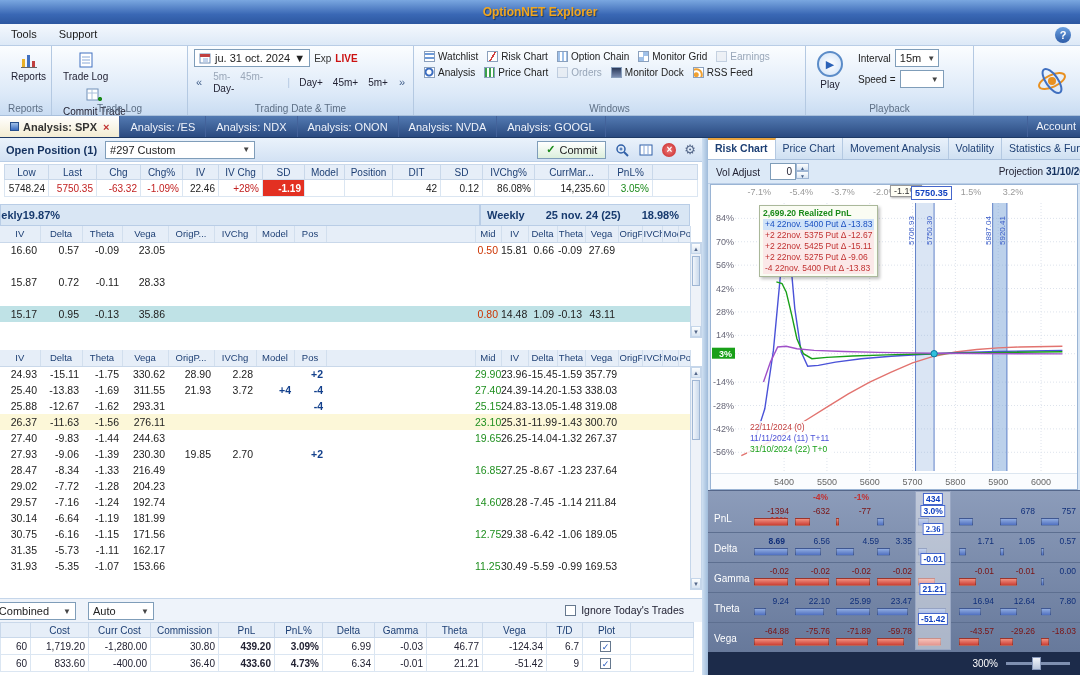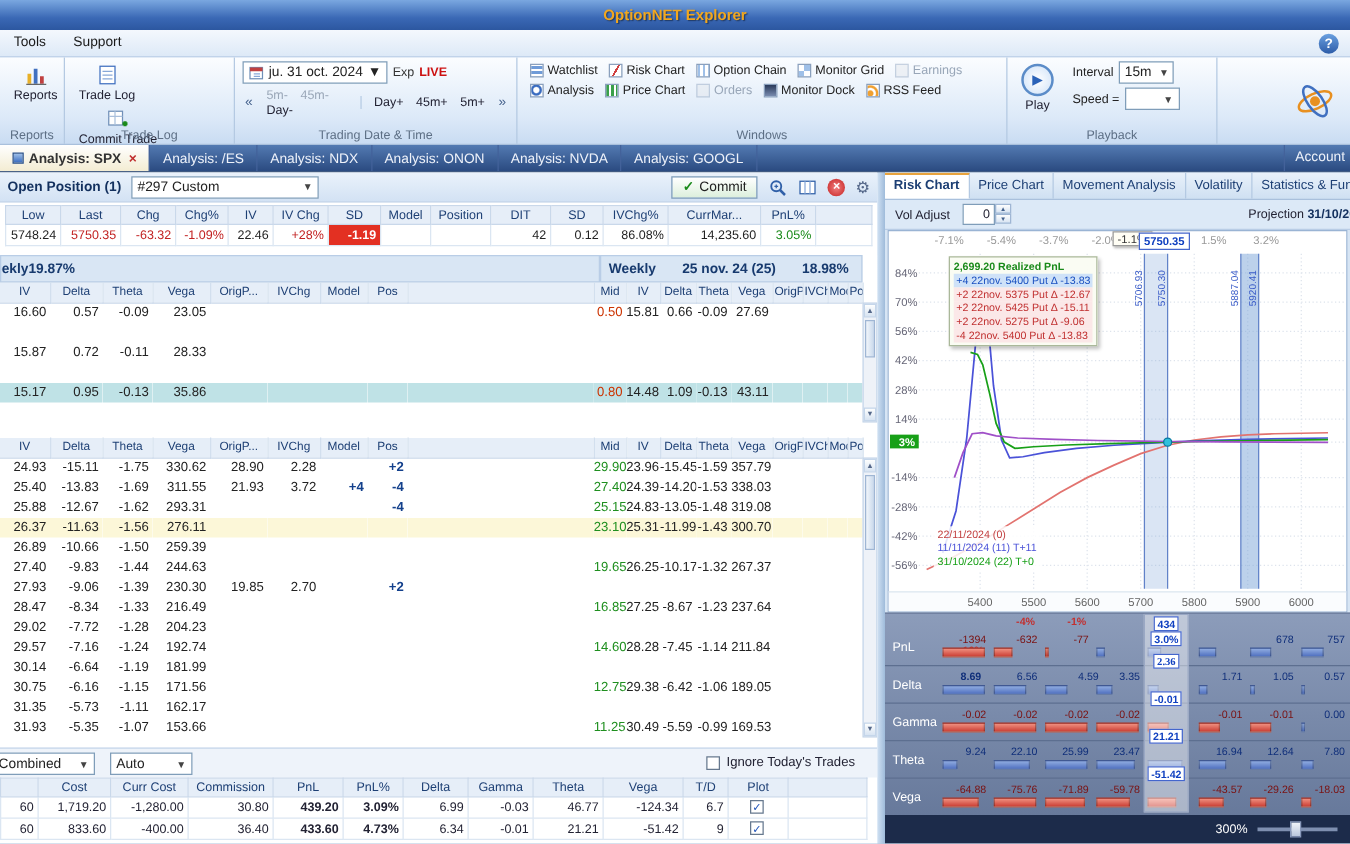--- a/index.html
+++ b/index.html
@@ -744,52 +744,32 @@
               <td>25.31</td>
               <td>-11.99</td>
               <td>-1.43</td>
               <td>300.70</td>
               <td></td>
               <td></td>
               <td class="qty"></td>
               <td class="qty"></td>
             </tr>
             <tr>
-              <td>26.89</td>
-              <td>-10.66</td>
-              <td>-1.50</td>
-              <td>259.39</td>
-              <td></td>
-              <td></td>
-              <td class="qty"></td>
-              <td class="qty"></td>
-              <td></td>
-              <td class="mid-pos"></td>
-              <td></td>
-              <td></td>
-              <td></td>
-              <td></td>
-              <td></td>
-              <td></td>
-              <td class="qty"></td>
-              <td class="qty"></td>
-            </tr>
-            <tr>
               <td>27.40</td>
               <td>-9.83</td>
               <td>-1.44</td>
               <td>244.63</td>
               <td></td>
               <td></td>
               <td class="qty"></td>
               <td class="qty"></td>
               <td></td>
               <td class="mid-pos">19.65</td>
               <td>26.25</td>
-              <td>-10.17</td>
+              <td>-14.04</td>
               <td>-1.32</td>
               <td>267.37</td>
               <td></td>
               <td></td>
               <td class="qty"></td>
               <td class="qty"></td>
             </tr>
             <tr>
               <td>27.93</td>
               <td>-9.06</td>

